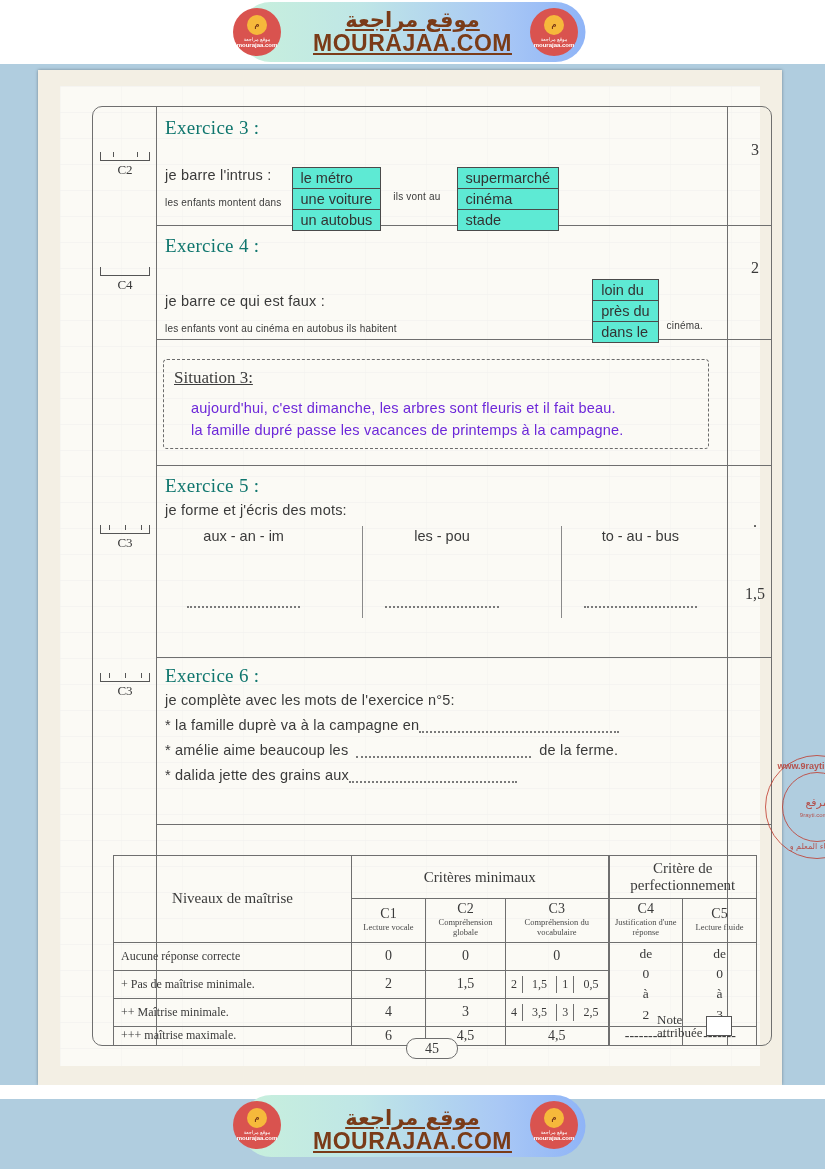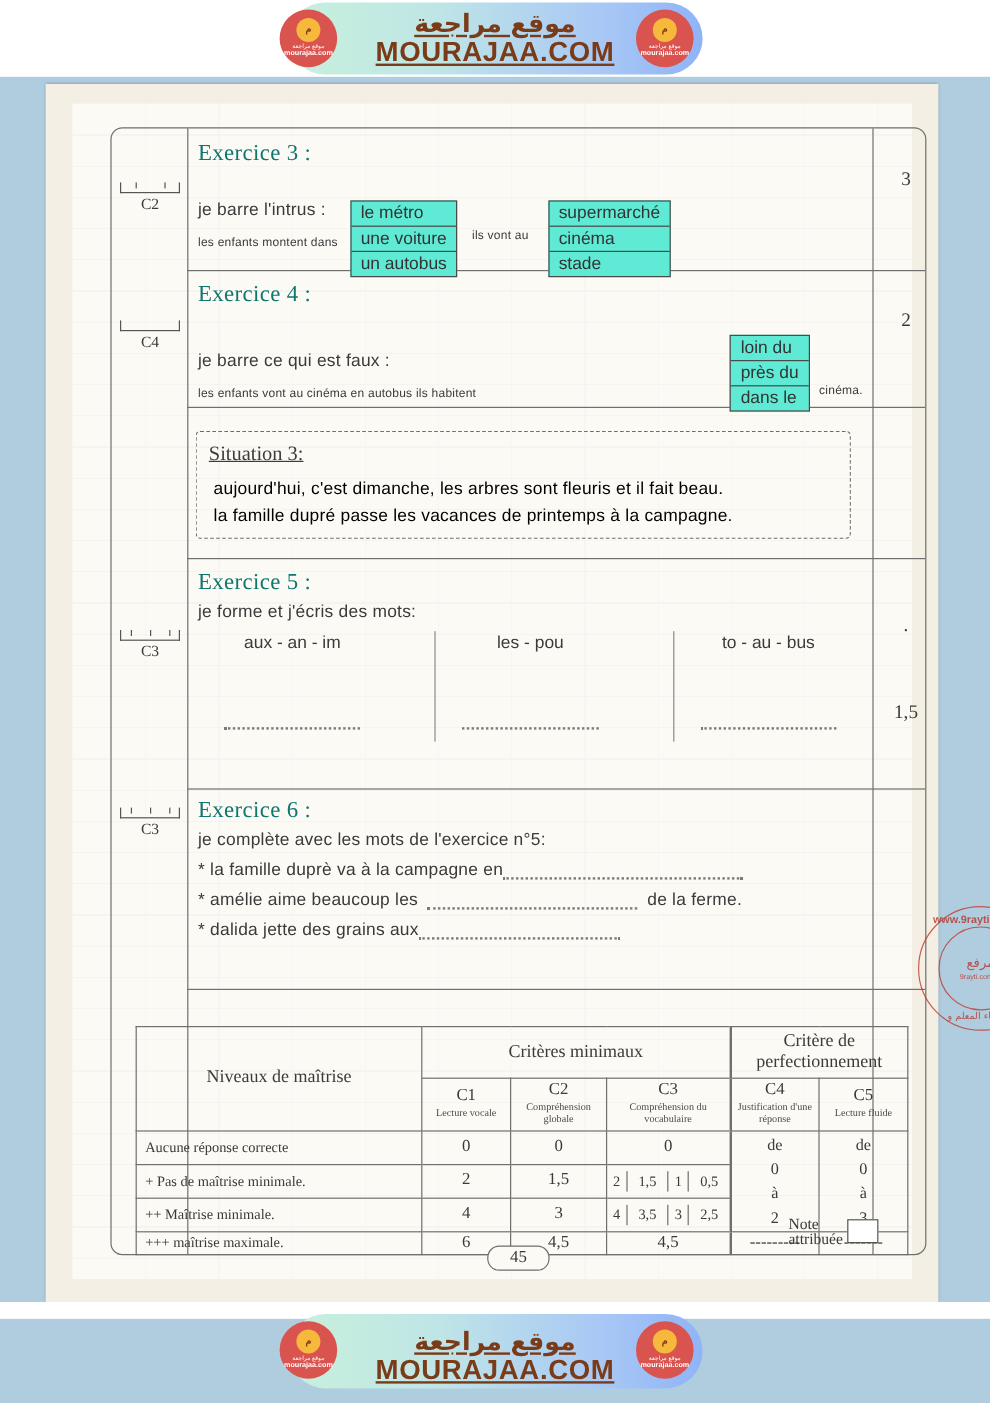--- a/index.html
+++ b/index.html
@@ -136,21 +136,21 @@
   
   .situation {
     position: absolute; left: 70px; right: 62px;
     border: 1.4px dashed #6b6b6b; border-radius: 4px;
     padding: 8px 10px 10px;
   }
   .situation-title {
     font-family: "Liberation Serif", serif; font-size: 17px; color:#3d3d3d;
     text-decoration: underline; display:inline-block; margin-bottom: 6px;
   }
-  .situation p { margin: 6px 4px 0; font-size: 14.5px; color:#000000; letter-spacing:.2px; }
+  .situation p { margin: 6px 17px 0; font-size: 14.5px; color:#6d28d9; letter-spacing:.2px; }
 
   
   .word-cols { display:flex; margin-top: 8px; height: 92px; gap: 40px; }
   .word-col { flex:1; position: relative; padding-top: 2px; }
   .word-col + .word-col { border-left: 1.5px solid #8a8a8a; }
   .word-col .w { text-align:center; font-size: 14.5px; color:#3a3a3a; }
   .word-col .dots {
     position:absolute; bottom: 10px; left: 14%; right: 14%;
     border-bottom: 2px dotted #7a7a7a;
   }
@@ -313,21 +313,21 @@
           <div style="display:flex; align-items:center;">
             <div style="flex:1 1 auto; padding-top:22px;">
               <div class="ex-instr" style="margin:0 0 14px">je barre ce qui est faux :</div>
               <div class="ex-line">les enfants vont au cinéma en autobus ils habitent</div>
             </div>
             <div class="choice-stack" style="margin:18px 0 0 8px">
               <div class="opt">loin du</div>
               <div class="opt">près du</div>
               <div class="opt">dans le</div>
             </div>
-            <div class="ex-line" style="margin:46px 0 0 8px; flex:0 0 auto;">cinéma.</div>
+            <div class="ex-line" style="margin:46px 16px 0 8px; flex:0 0 auto;">cinéma.</div>
           </div>
         </div>
 
         <div class="situation" style="top:252px">
           <div class="situation-title">Situation 3:</div>
           <p>aujourd'hui, c'est dimanche, les arbres sont fleuris et il fait beau.</p>
           <p>la famille dupré passe les vacances de printemps à la campagne.</p>
         </div>
 
         <div class="ex" style="top:368px">

